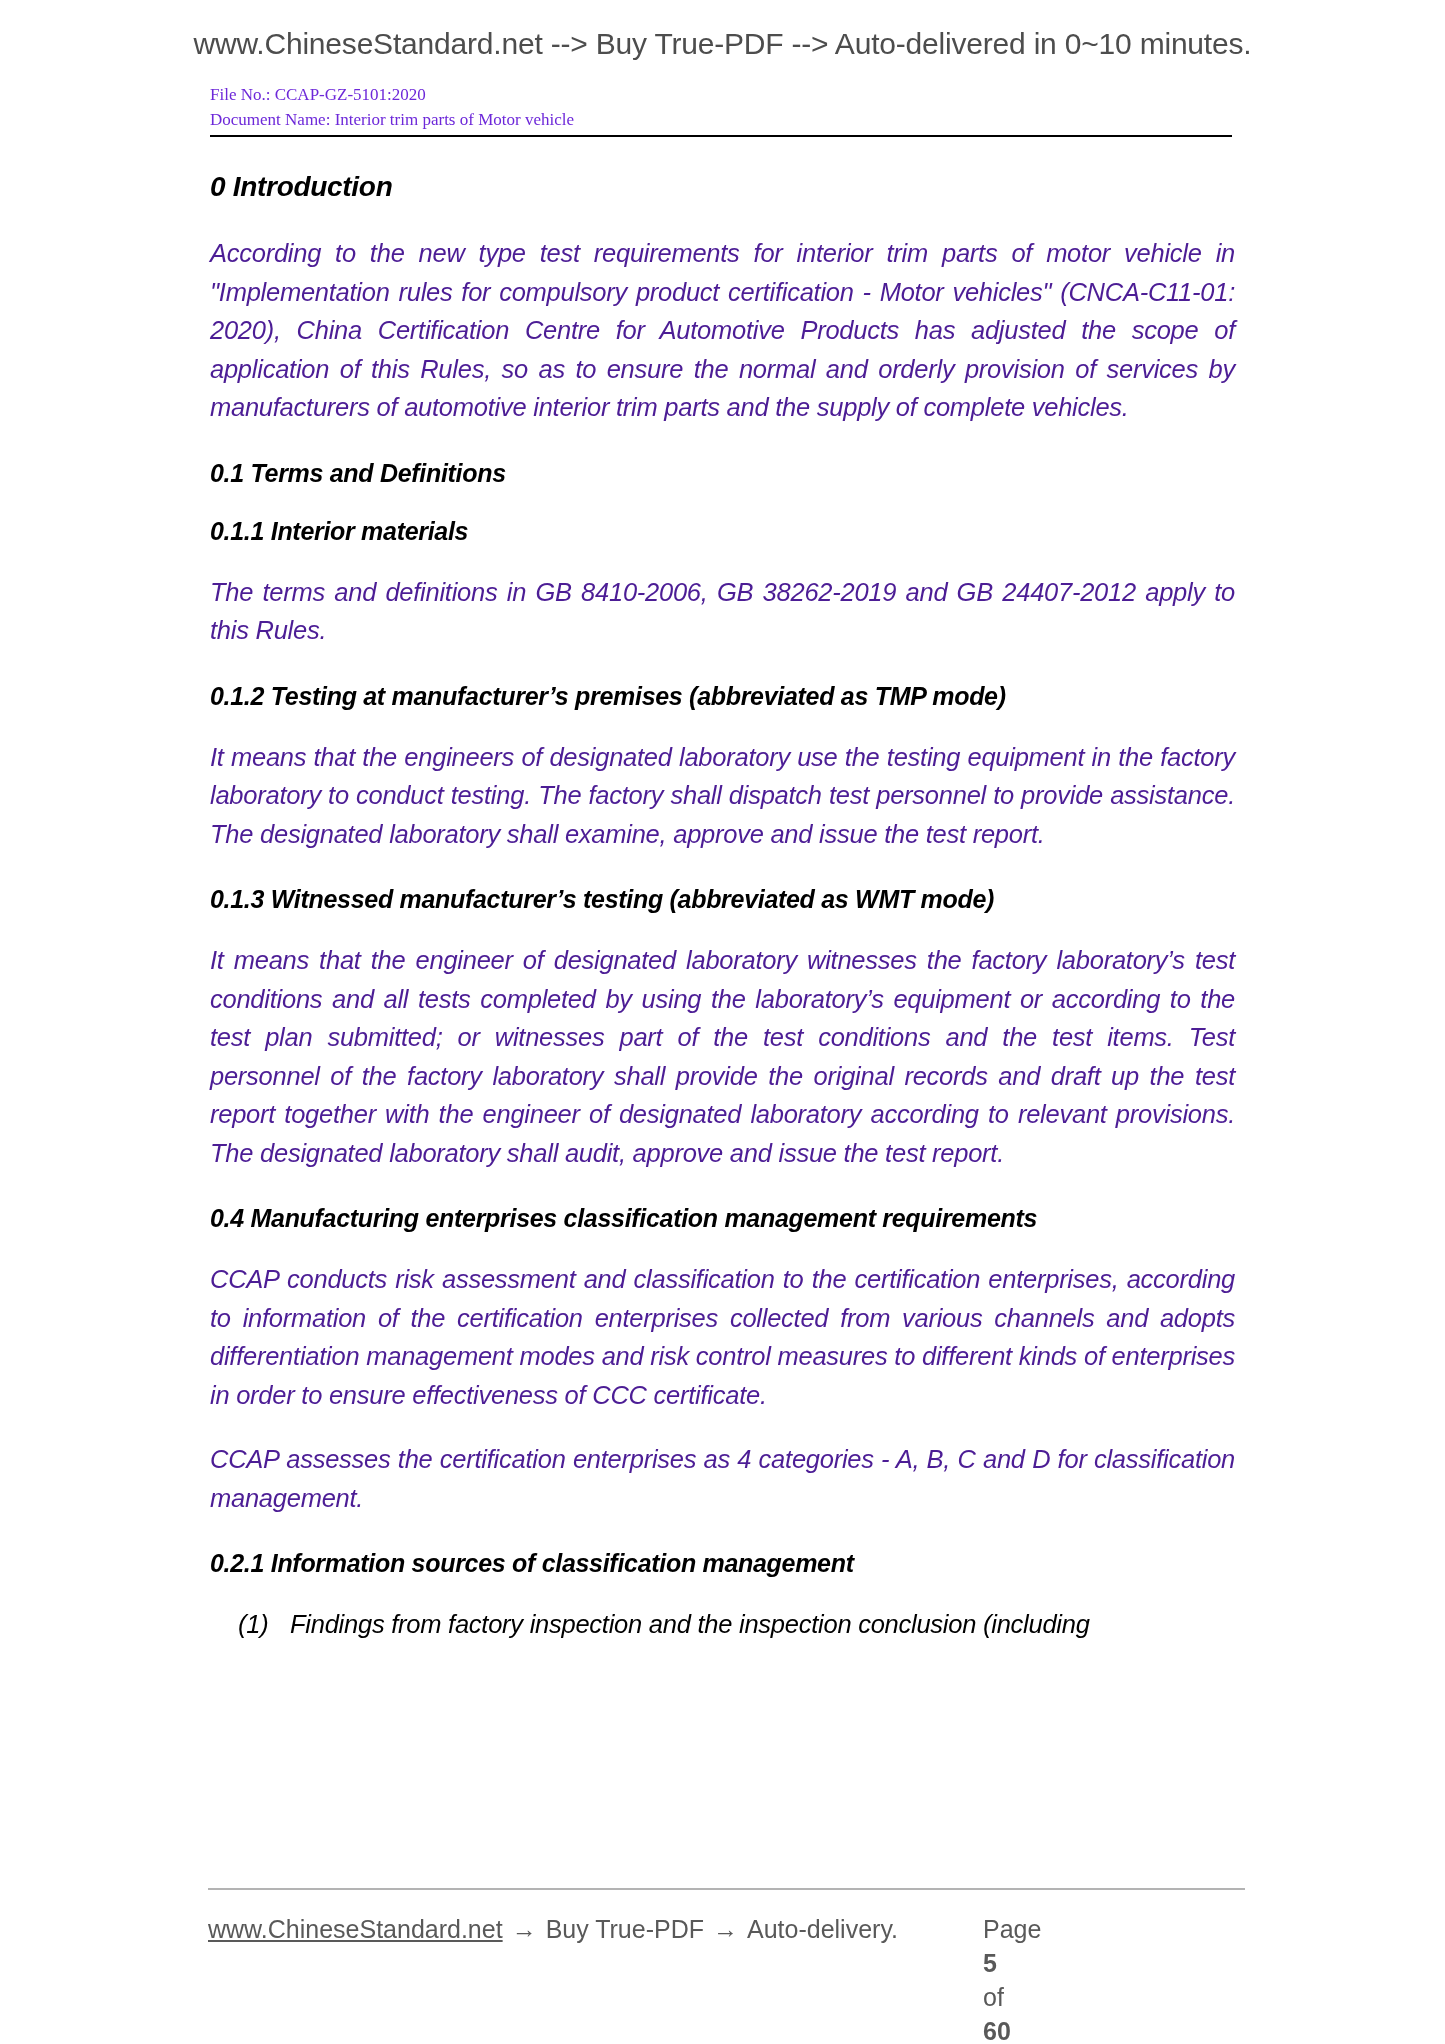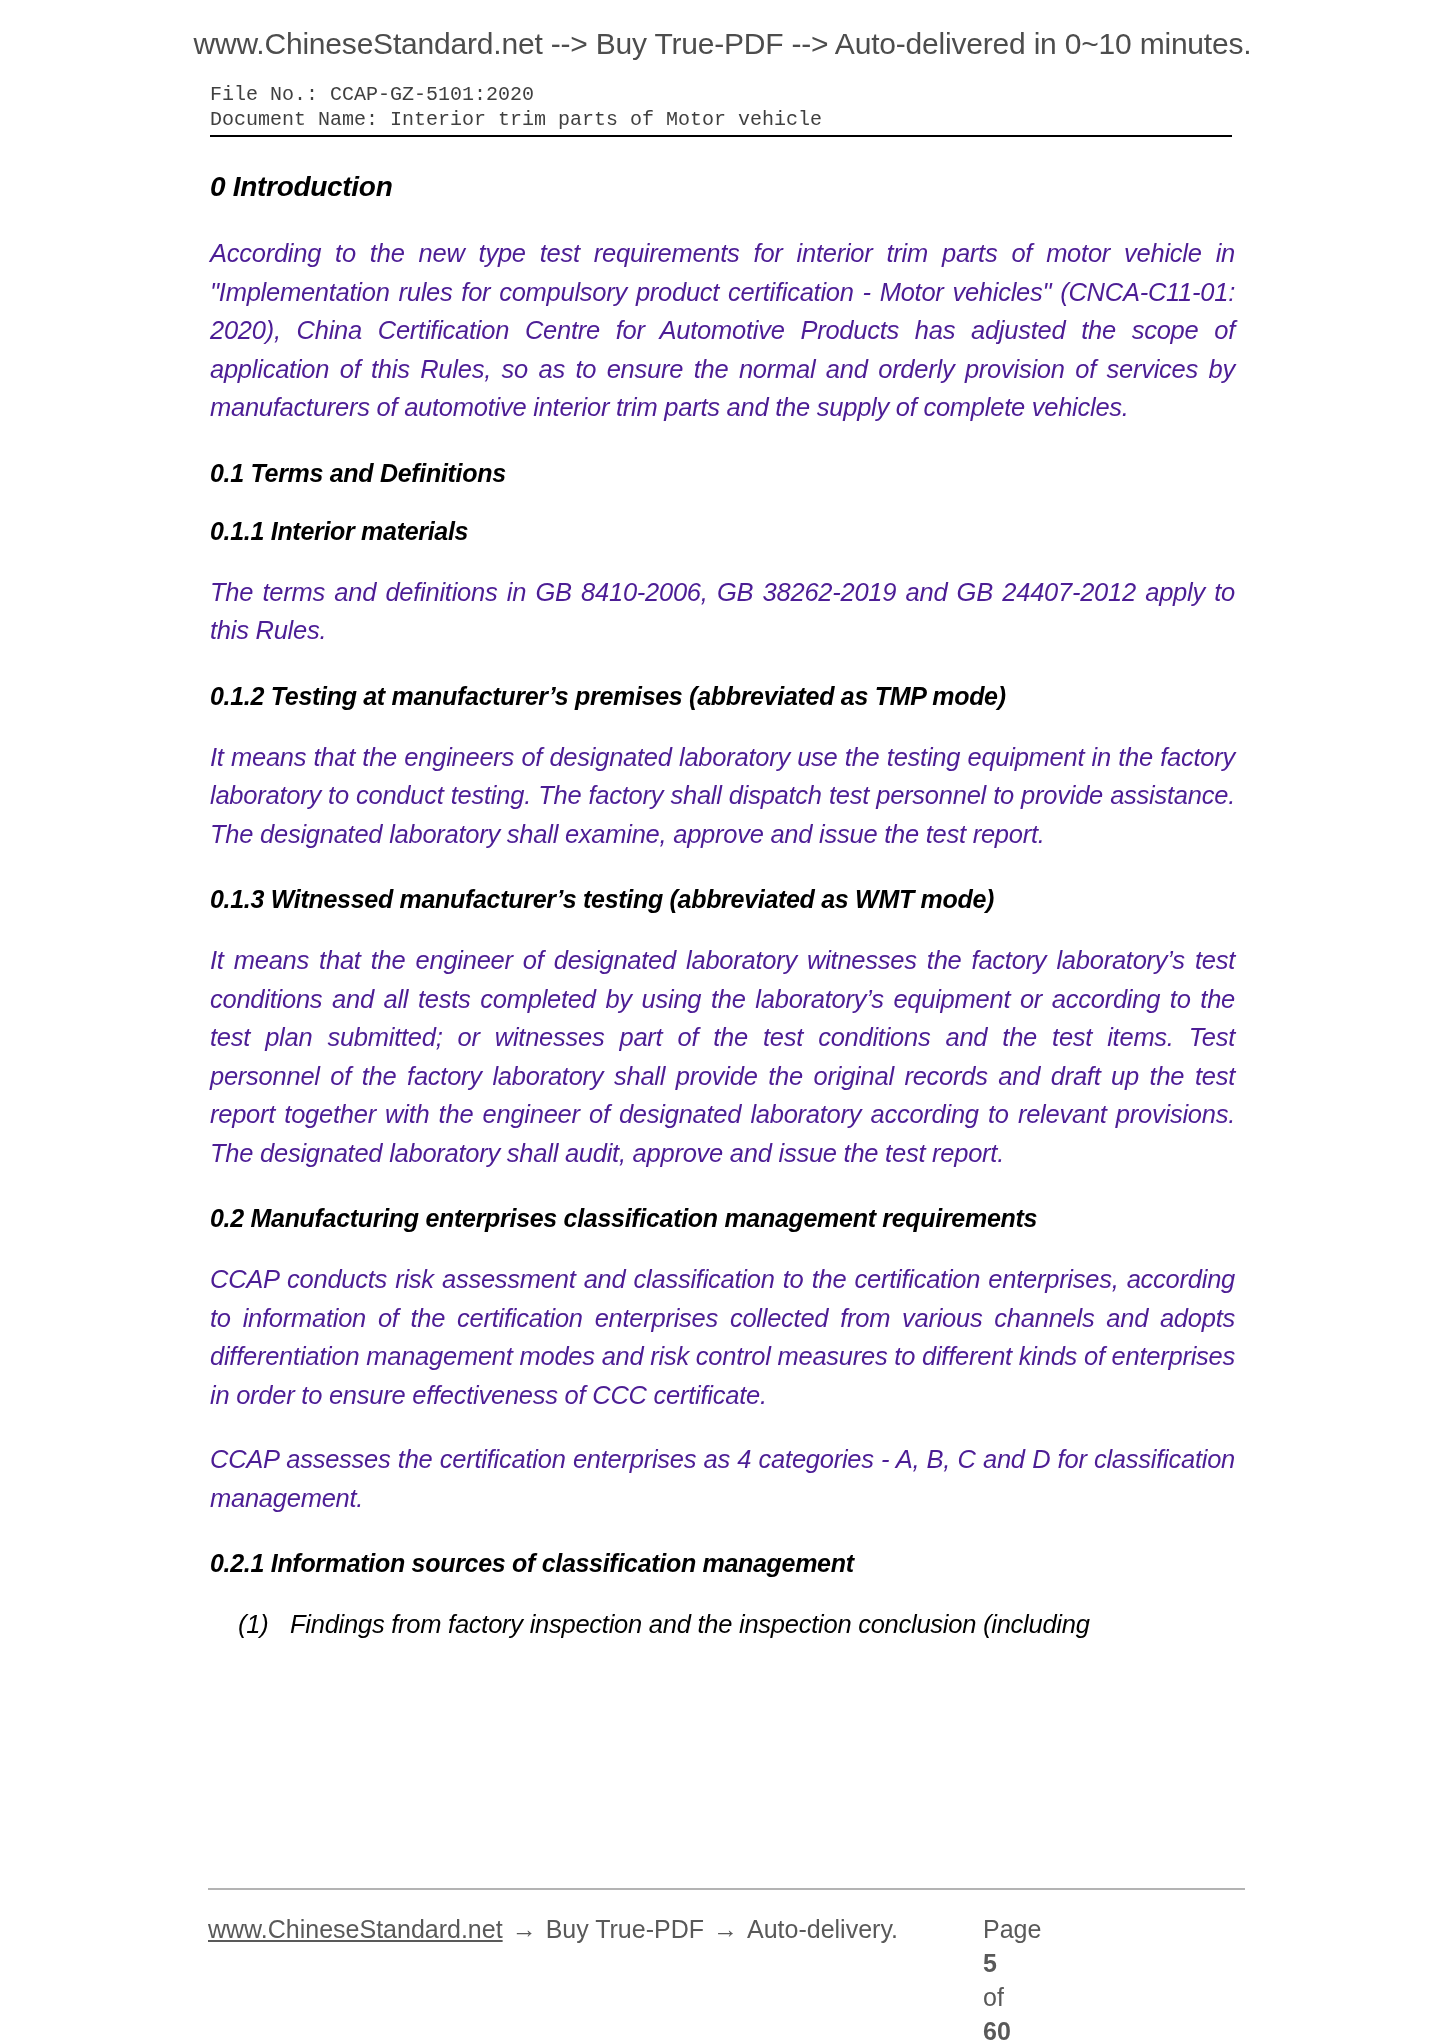--- a/index.html
+++ b/index.html
@@ -41,24 +41,24 @@
   }
 
   
   .doc-header {
     position: absolute;
     top: 82px;
     left: 210px;
     width: 1030px;
   }
   .doc-header-line {
-    font-family: Liberation Mono, monospace;
-    font-size: 20px;
+    font-family: Liberation Serif, serif;
+    font-size: 17px;
     line-height: 25px;
-    color: #404040;
+    color: #6d28d9;
     white-space: nowrap;
   }
   .doc-header-rule {
     margin-top: 3px;
     border-top: 2px solid #000000;
     width: 1022px;
   }
 
   
   .content {
@@ -224,21 +224,21 @@
     <div class="spacer-lg"></div>
 
     <h4 class="sec-h3">0.1.3 Witnessed manufacturer’s testing (abbreviated as WMT mode)</h4>
 
     <div class="spacer-md"></div>
 
     <p class="body-par">It means that the engineer of designated laboratory witnesses the factory laboratory’s test conditions and all tests completed by using the laboratory’s equipment or according to the test plan submitted; or witnesses part of the test conditions and the test items. Test personnel of the factory laboratory shall provide the original records and draft up the test report together with the engineer of designated laboratory according to relevant provisions. The designated laboratory shall audit, approve and issue the test report.</p>
 
     <div class="spacer-lg"></div>
 
-    <h3 class="sec-h2">0.2 Manufacturing enterprises classification management requirements</h3>
+    <h3 class="sec-h2">0.4 Manufacturing enterprises classification management requirements</h3>
 
     <div class="spacer-md"></div>
 
     <p class="body-par">CCAP conducts risk assessment and classification to the certification enterprises, according to information of the certification enterprises collected from various channels and adopts differentiation management modes and risk control measures to different kinds of enterprises in order to ensure effectiveness of CCC certificate.</p>
 
     <div class="spacer-md"></div>
 
     <p class="body-par">CCAP assesses the certification enterprises as 4 categories - A, B, C and D for classification management.</p>
 
     <div class="spacer-lg"></div>

